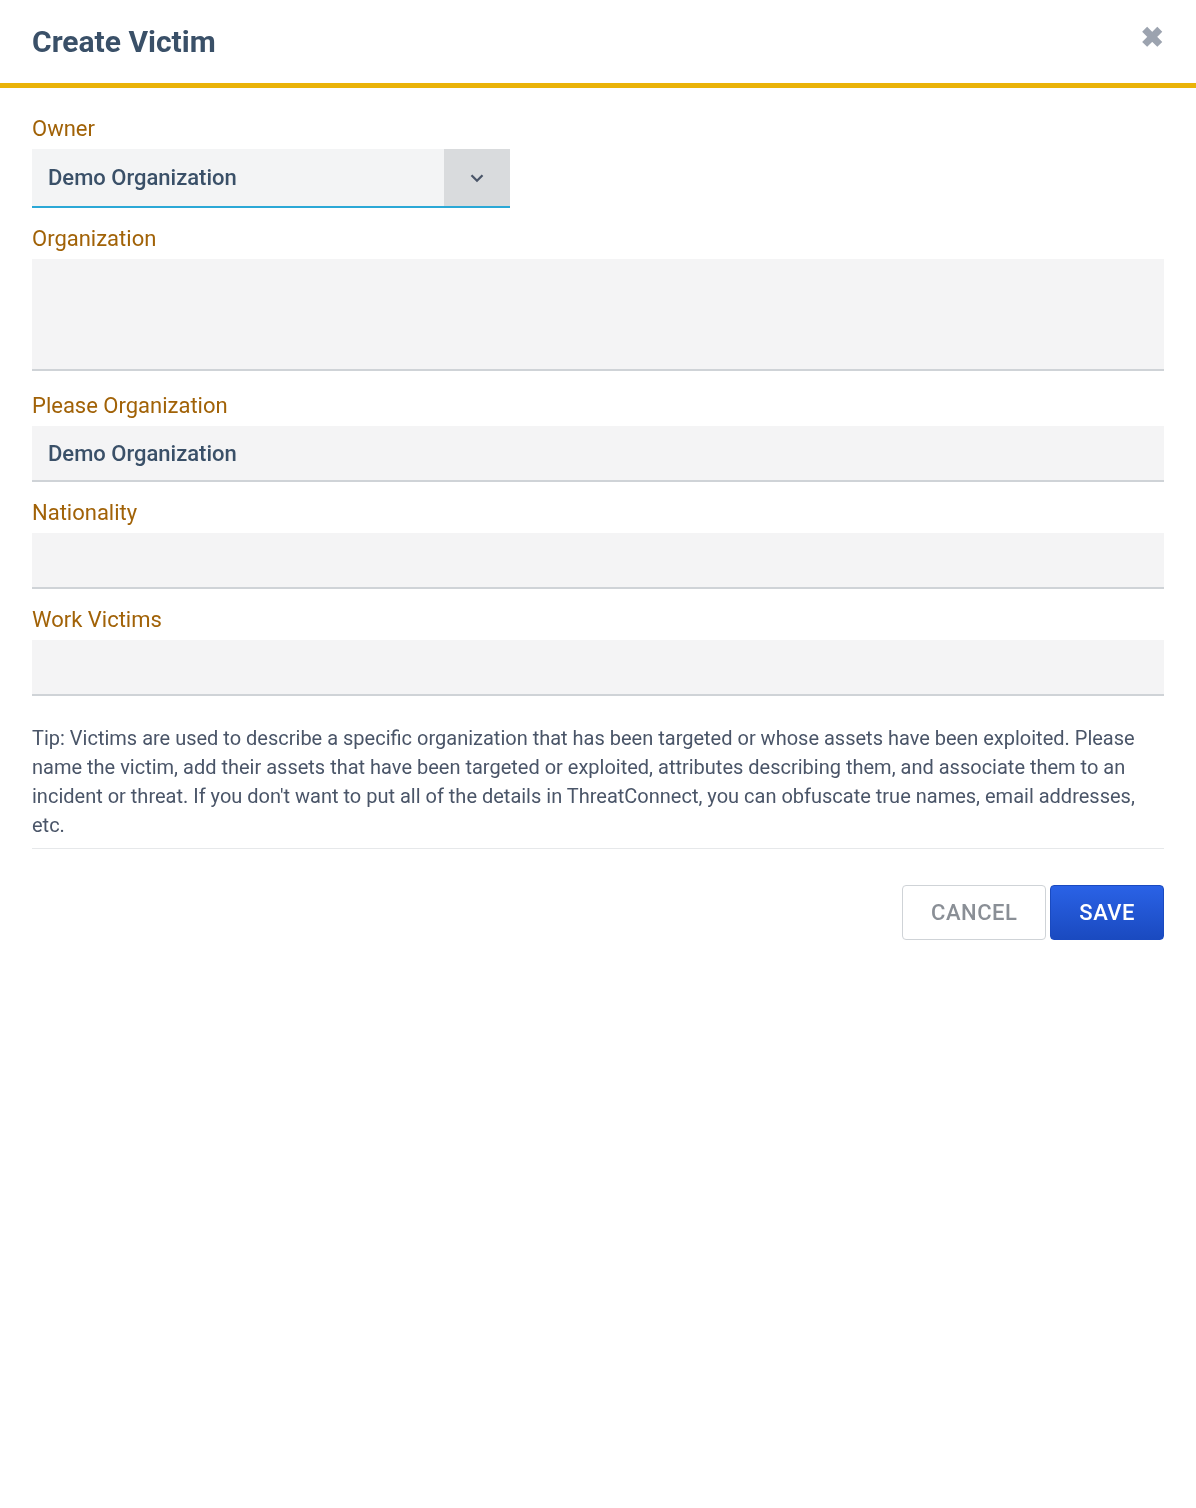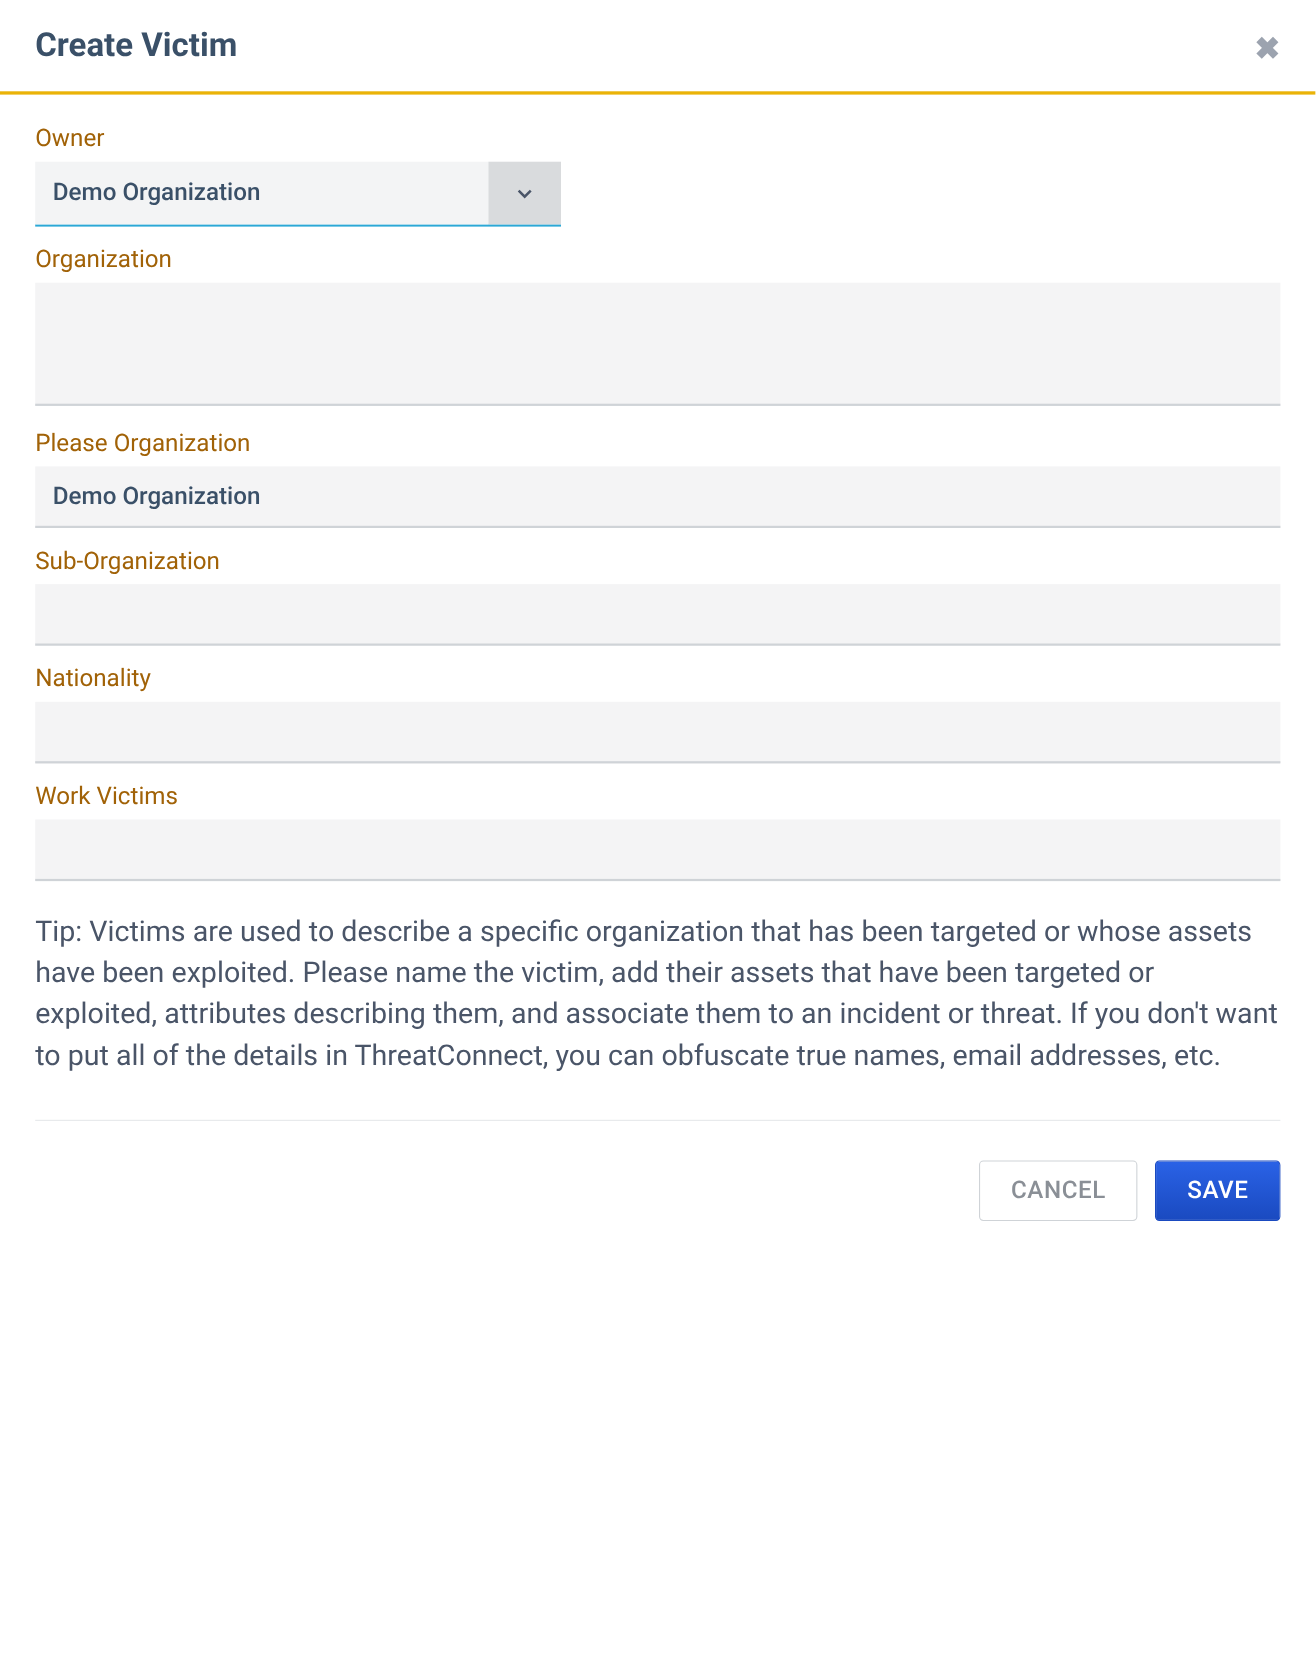--- a/index.html
+++ b/index.html
@@ -12,23 +12,23 @@
     background: #fff;
     color: #4a5568;
     width: 1196px;
   }
   .modal {
     width: 100%;
   }
   .modal-header {
     display: flex;
     justify-content: space-between;
-    align-items: flex-end;
+    align-items: flex-start;
     padding: 24px 32px 24px 32px;
-    border-bottom: 3px solid #eab308;
+    border-bottom: 5px solid #eab308;
   }
   .modal-title {
     font-size: 30px;
     font-weight: 700;
     color: #3a5068;
   }
   .close-icon {
     font-size: 28px;
     font-weight: 700;
     color: #9ca3af;
@@ -98,31 +98,31 @@
     border-bottom: 2px solid #cfd3d7;
     padding: 14px 16px;
     font-size: 22px;
     color: #3a5068;
     font-family: inherit;
     outline: none;
     height: 112px;
     resize: none;
   }
   .tip-text {
-    font-size: 26px;
+    font-size: 20px;
     line-height: 1.45;
     color: #4a5568;
     margin-top: 28px;
-    padding-bottom: 38px;
+    padding-bottom: 8px;
     border-bottom: 1px solid #e6e8ea;
   }
   .modal-footer {
     display: flex;
     justify-content: flex-end;
-    gap: 16px;
+    gap: 4px;
     padding: 0 32px 26px 32px;
     margin-top: 18px;
   }
   .btn {
     padding: 14px 28px;
     font-size: 22px;
     font-weight: 500;
     letter-spacing: 0.5px;
     border-radius: 4px;
     cursor: pointer;
@@ -168,24 +168,20 @@
     <div class="form-group">
       <label class="form-label">Organization</label>
       <textarea class="text-area" style=""></textarea>
     </div>
 
     <div class="form-group">
       <label class="form-label">Please Organization</label>
       <input type="text" class="text-input filled" value="Demo Organization" style="">
     </div>
 
-    <div class="form-group">
-      <label class="form-label">Sub-Organization</label>
-      <input type="text" class="text-input" value="" style="">
-    </div>
 
     <div class="form-group">
       <label class="form-label">Nationality</label>
       <input type="text" class="text-input" value="" style="">
     </div>
 
     <div class="form-group">
       <label class="form-label">Work Victims</label>
       <input type="text" class="text-input" value="" style="">
     </div>

